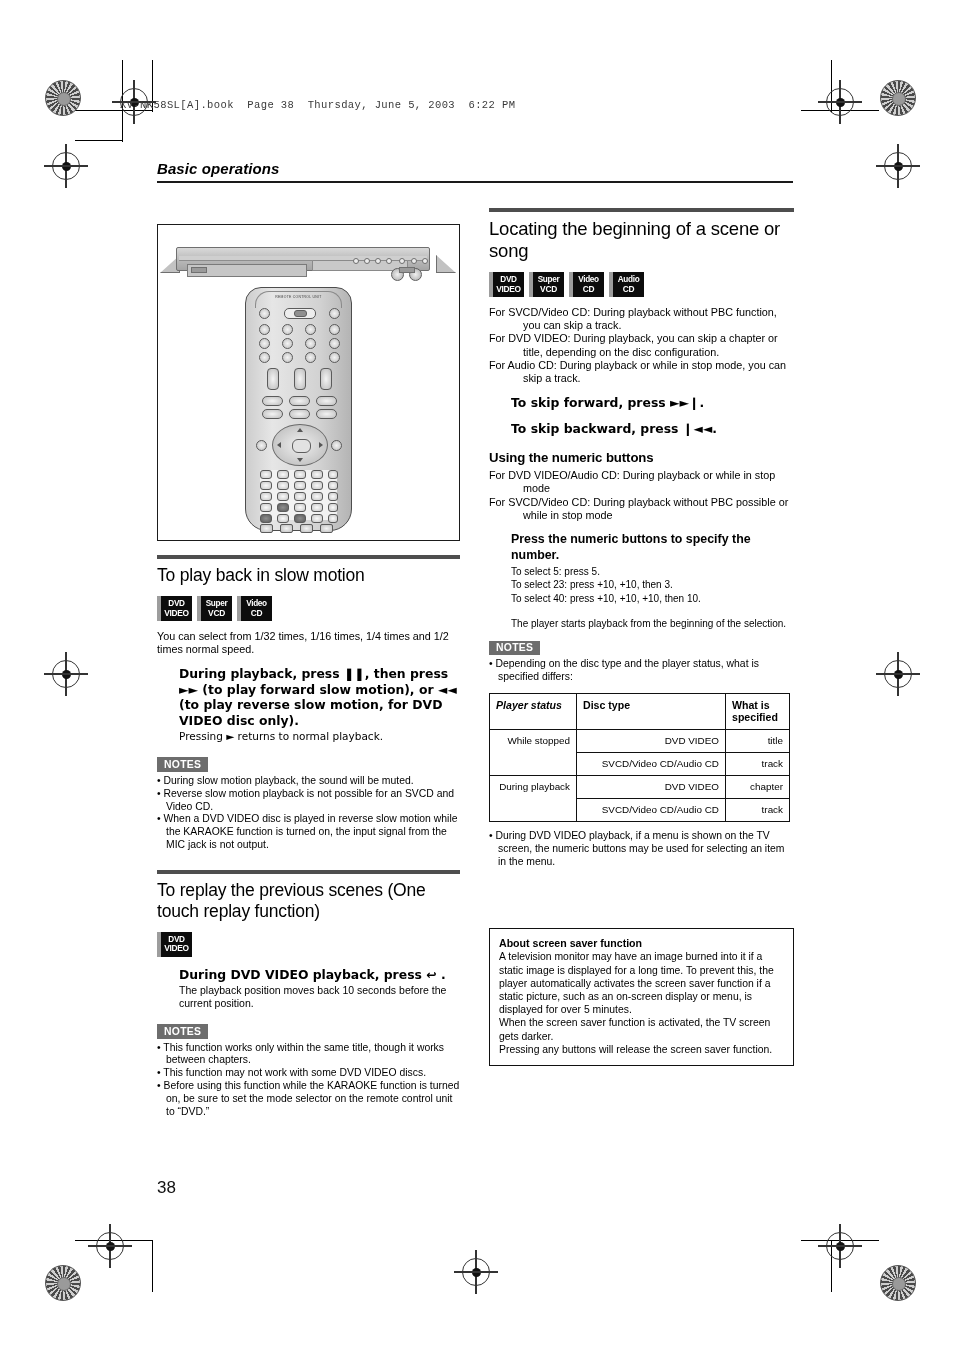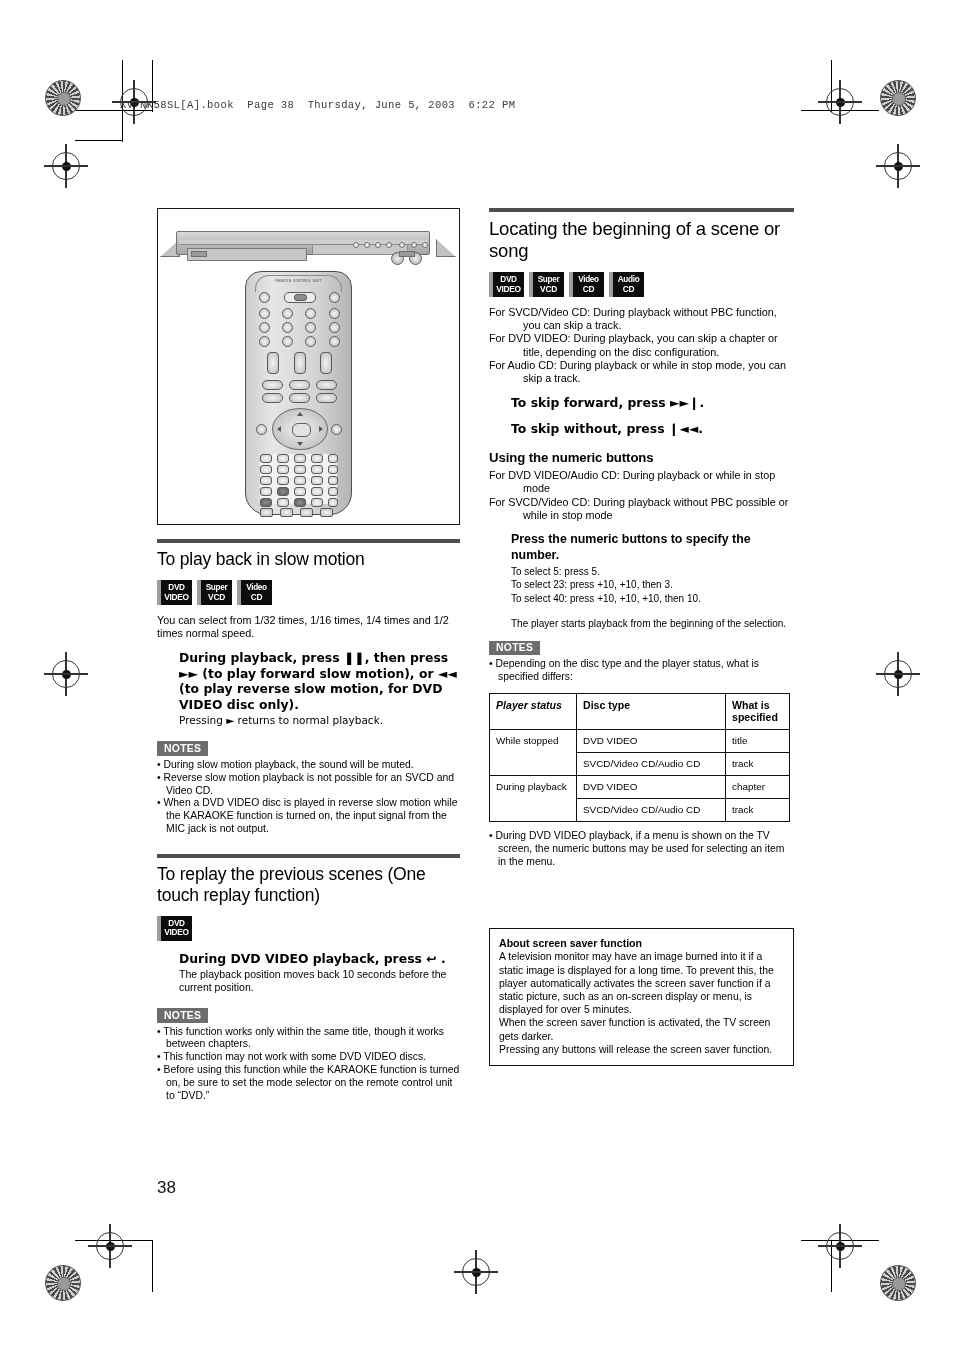--- a/index.html
+++ b/index.html
@@ -34,21 +34,21 @@
   
   .content{position:absolute;left:157px;top:160px;width:640px;}
 
   .sectionlabel{
     font-style:italic;font-weight:bold;font-size:15px;letter-spacing:.1px;
     padding-bottom:4px;
   }
   .rule-thin{height:2.2px;background:#1a1a1a;width:636px;margin-bottom:0;}
 
   .cols{position:absolute;left:157px;top:208px;width:640px;}
-  .col-left{position:absolute;left:0;top:0;width:303px;}
+  .col-left{position:absolute;left:0;top:16px;width:303px;}
   .col-right{position:absolute;left:332px;top:0;width:305px;}
 
   
   .figbox{border:1px solid #1b1b1b;width:301px;height:315px;position:relative;background:#fff;}
 
   
   .player{position:absolute;left:18px;top:16px;width:264px;height:36px;}
   .player .body{position:absolute;left:0;top:6px;width:252px;height:22px;
     background:linear-gradient(#d9d9d9,#b9b9b9 55%,#a5a5a5);
     border:1px solid #6f6f6f;border-radius:2px;}
@@ -112,21 +112,21 @@
   .noteshead{display:inline-block;background:#6d6d6d;color:#fff;font-size:10.4px;font-weight:bold;
     padding:1.5px 7px 2px 7px;letter-spacing:.3px;margin:10px 0 3px 0;}
   ul.notes{margin:0;padding:0;list-style:none;}
   ul.notes li{font-size:10.4px;line-height:12.8px;padding-left:9px;text-indent:-9px;margin-bottom:0;}
   ul.notes li:before{content:"• ";}
 
   
   table.spec{border-collapse:collapse;width:301px;margin:9px 0 8px 0;}
   table.spec th,table.spec td{border:1px solid #111;padding:5px 6px;text-align:left;vertical-align:top;}
   table.spec th{font-size:10.6px;font-weight:bold;line-height:12.6px;}
-  table.spec td{font-size:9.9px;line-height:12px;}
+  table.spec td{font-size:9.9px;line-height:12px;text-align:right;}
   table.spec td.stat{font-size:9.9px;}
 
   .ssbox{border:1.4px solid #111;padding:8px 9px 9px 9px;margin-top:14px;width:285px;}
   .ssbox h4{margin:0 0 1px 0;font-size:10.6px;font-weight:bold;}
   .ssbox p{margin:0;font-size:10.4px;line-height:13.2px;}
 
   .pageno{position:absolute;left:157px;top:1178px;font-size:17px;color:#111;}
 
   .sym{font-family:"DejaVu Sans", sans-serif;}
 </style>
@@ -175,20 +175,24 @@
     </div>
   <div class="cropline" style="left:801px;top:1240px;width:78px;height:1.4px;"></div>
   <div class="cropline" style="left:831px;top:1240px;width:1.4px;height:52px;"></div>
   <div class="rosette" style="left:880px;top:1265px;"></div>
   <div class="reg" style="left:826px;top:1232px;">
       <div class="dot"></div>
     </div>
 
   <div class="runhead">XV-NK58SL[A].book  Page 38  Thursday, June 5, 2003  6:22 PM</div>
 
+  <div class="content">
+    <div class="sectionlabel">Basic operations</div>
+    <div class="rule-thin"></div>
+  </div>
 
   <div class="cols">
 
     <div class="col-left">
 
       <div class="figbox">
         <div class="player">
           <div class="wedgeL"></div>
           <div class="wedgeR"></div>
           <div class="body">
@@ -365,21 +369,21 @@
           <span class="l1">Audio</span>
           <span>CD</span>
         </div>
       </div>
 
       <p class="hang">For SVCD/Video CD: During playback without PBC function, you can skip a track.</p>
       <p class="hang">For DVD VIDEO: During playback, you can skip a chapter or title, depending on the disc configuration.</p>
       <p class="hang">For Audio CD: During playback or while in stop mode, you can skip a track.</p>
 
       <p class="inst sym">To skip forward, press ►►❙.</p>
-      <p class="inst sym">To skip without, press ❙◄◄.</p>
+      <p class="inst sym">To skip backward, press ❙◄◄.</p>
 
       <h3 class="sub">Using the numeric buttons</h3>
       <p class="hang">For DVD VIDEO/Audio CD: During playback or while in stop mode</p>
       <p class="hang">For SVCD/Video CD: During playback without PBC possible or while in stop mode</p>
 
       <p class="inst">Press the numeric buttons to specify the number.</p>
       <p class="indent">To select 5: press 5.</p>
       <p class="indent">To select 23: press +10, +10, then 3.</p>
       <p class="indent">To select 40: press +10, +10, +10, then 10.</p>
       <p class="indent" style="margin-top:12px;">The player starts playback from the beginning of the selection.</p>

